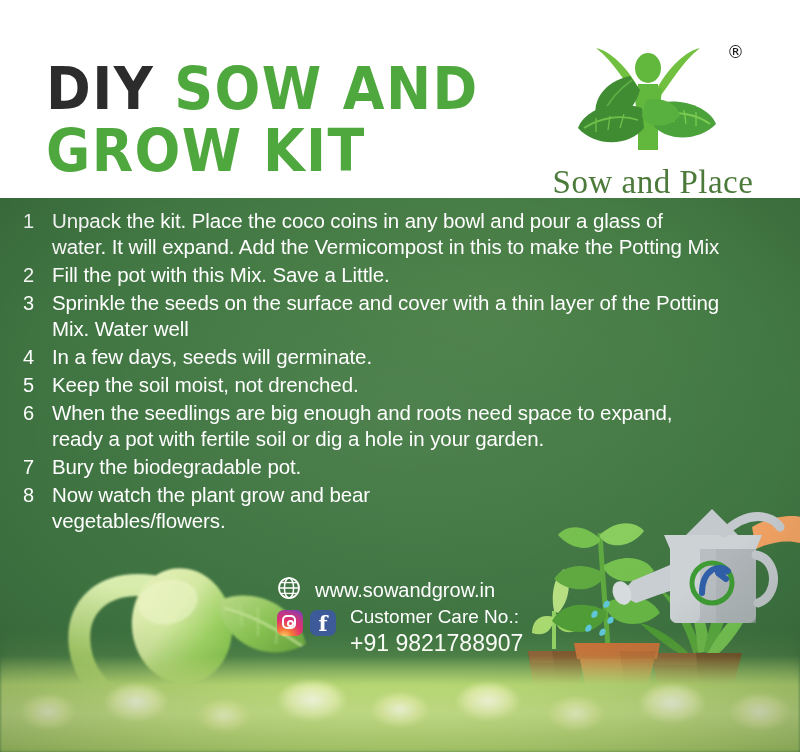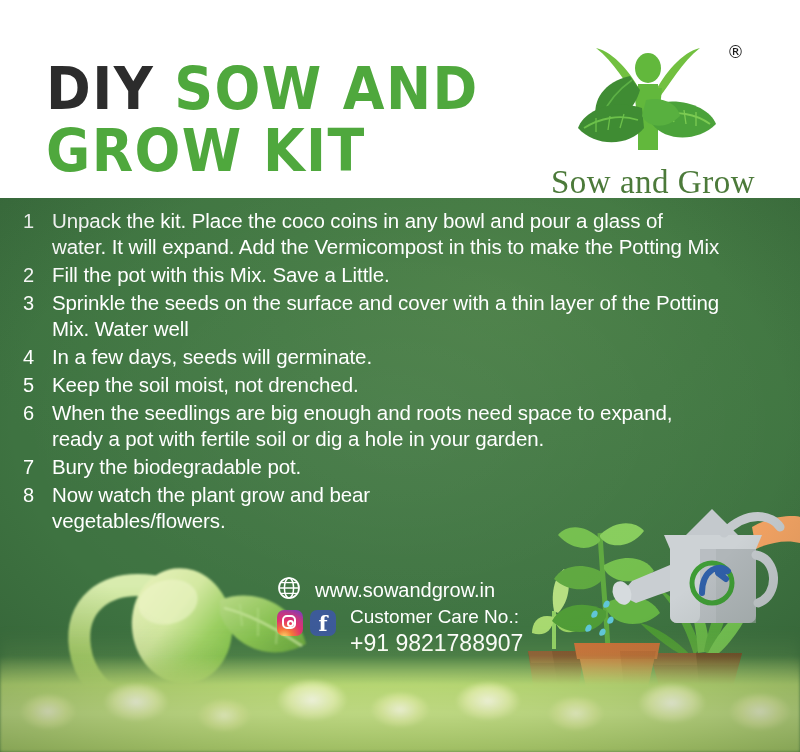--- a/index.html
+++ b/index.html
@@ -288,21 +288,21 @@
           <path d="M88 78 C106 72 126 76 140 86" stroke="#7ccb52" stroke-width="1.8" fill="none"></path>
           <path d="M100 72 L104 84 M114 72 L116 86 M126 74 L126 88" stroke="#7ccb52" stroke-width="1.3" fill="none"></path>
 
           <path d="M72 70 C44 60 14 72 8 90 C26 110 60 108 74 90 Z" fill="#3f8c33"></path>
           <path d="M68 82 C50 76 30 80 14 90" stroke="#6cc04a" stroke-width="1.8" fill="none"></path>
           <path d="M54 76 L50 90 M40 78 L38 92 M26 80 L26 94" stroke="#6cc04a" stroke-width="1.3" fill="none"></path>
 
           <path d="M76 62 C92 58 108 66 110 78 C96 92 78 90 72 78 Z" fill="#58b03f"></path>
         </svg>
       </div>
-      <div class="logo-word">Sow and Grow</div>
+      <div class="logo-word">Sow and Place</div>
     </div>
   </div>
 
   <div class="body-green">
 
     <div class="steps">
 
       <div class="step">
         <div class="step-num">1</div>
         <div class="step-text">Unpack the kit. Place the coco coins in any bowl and pour a glass of water. It will expand. Add the Vermicompost in this to make the Potting Mix</div>

